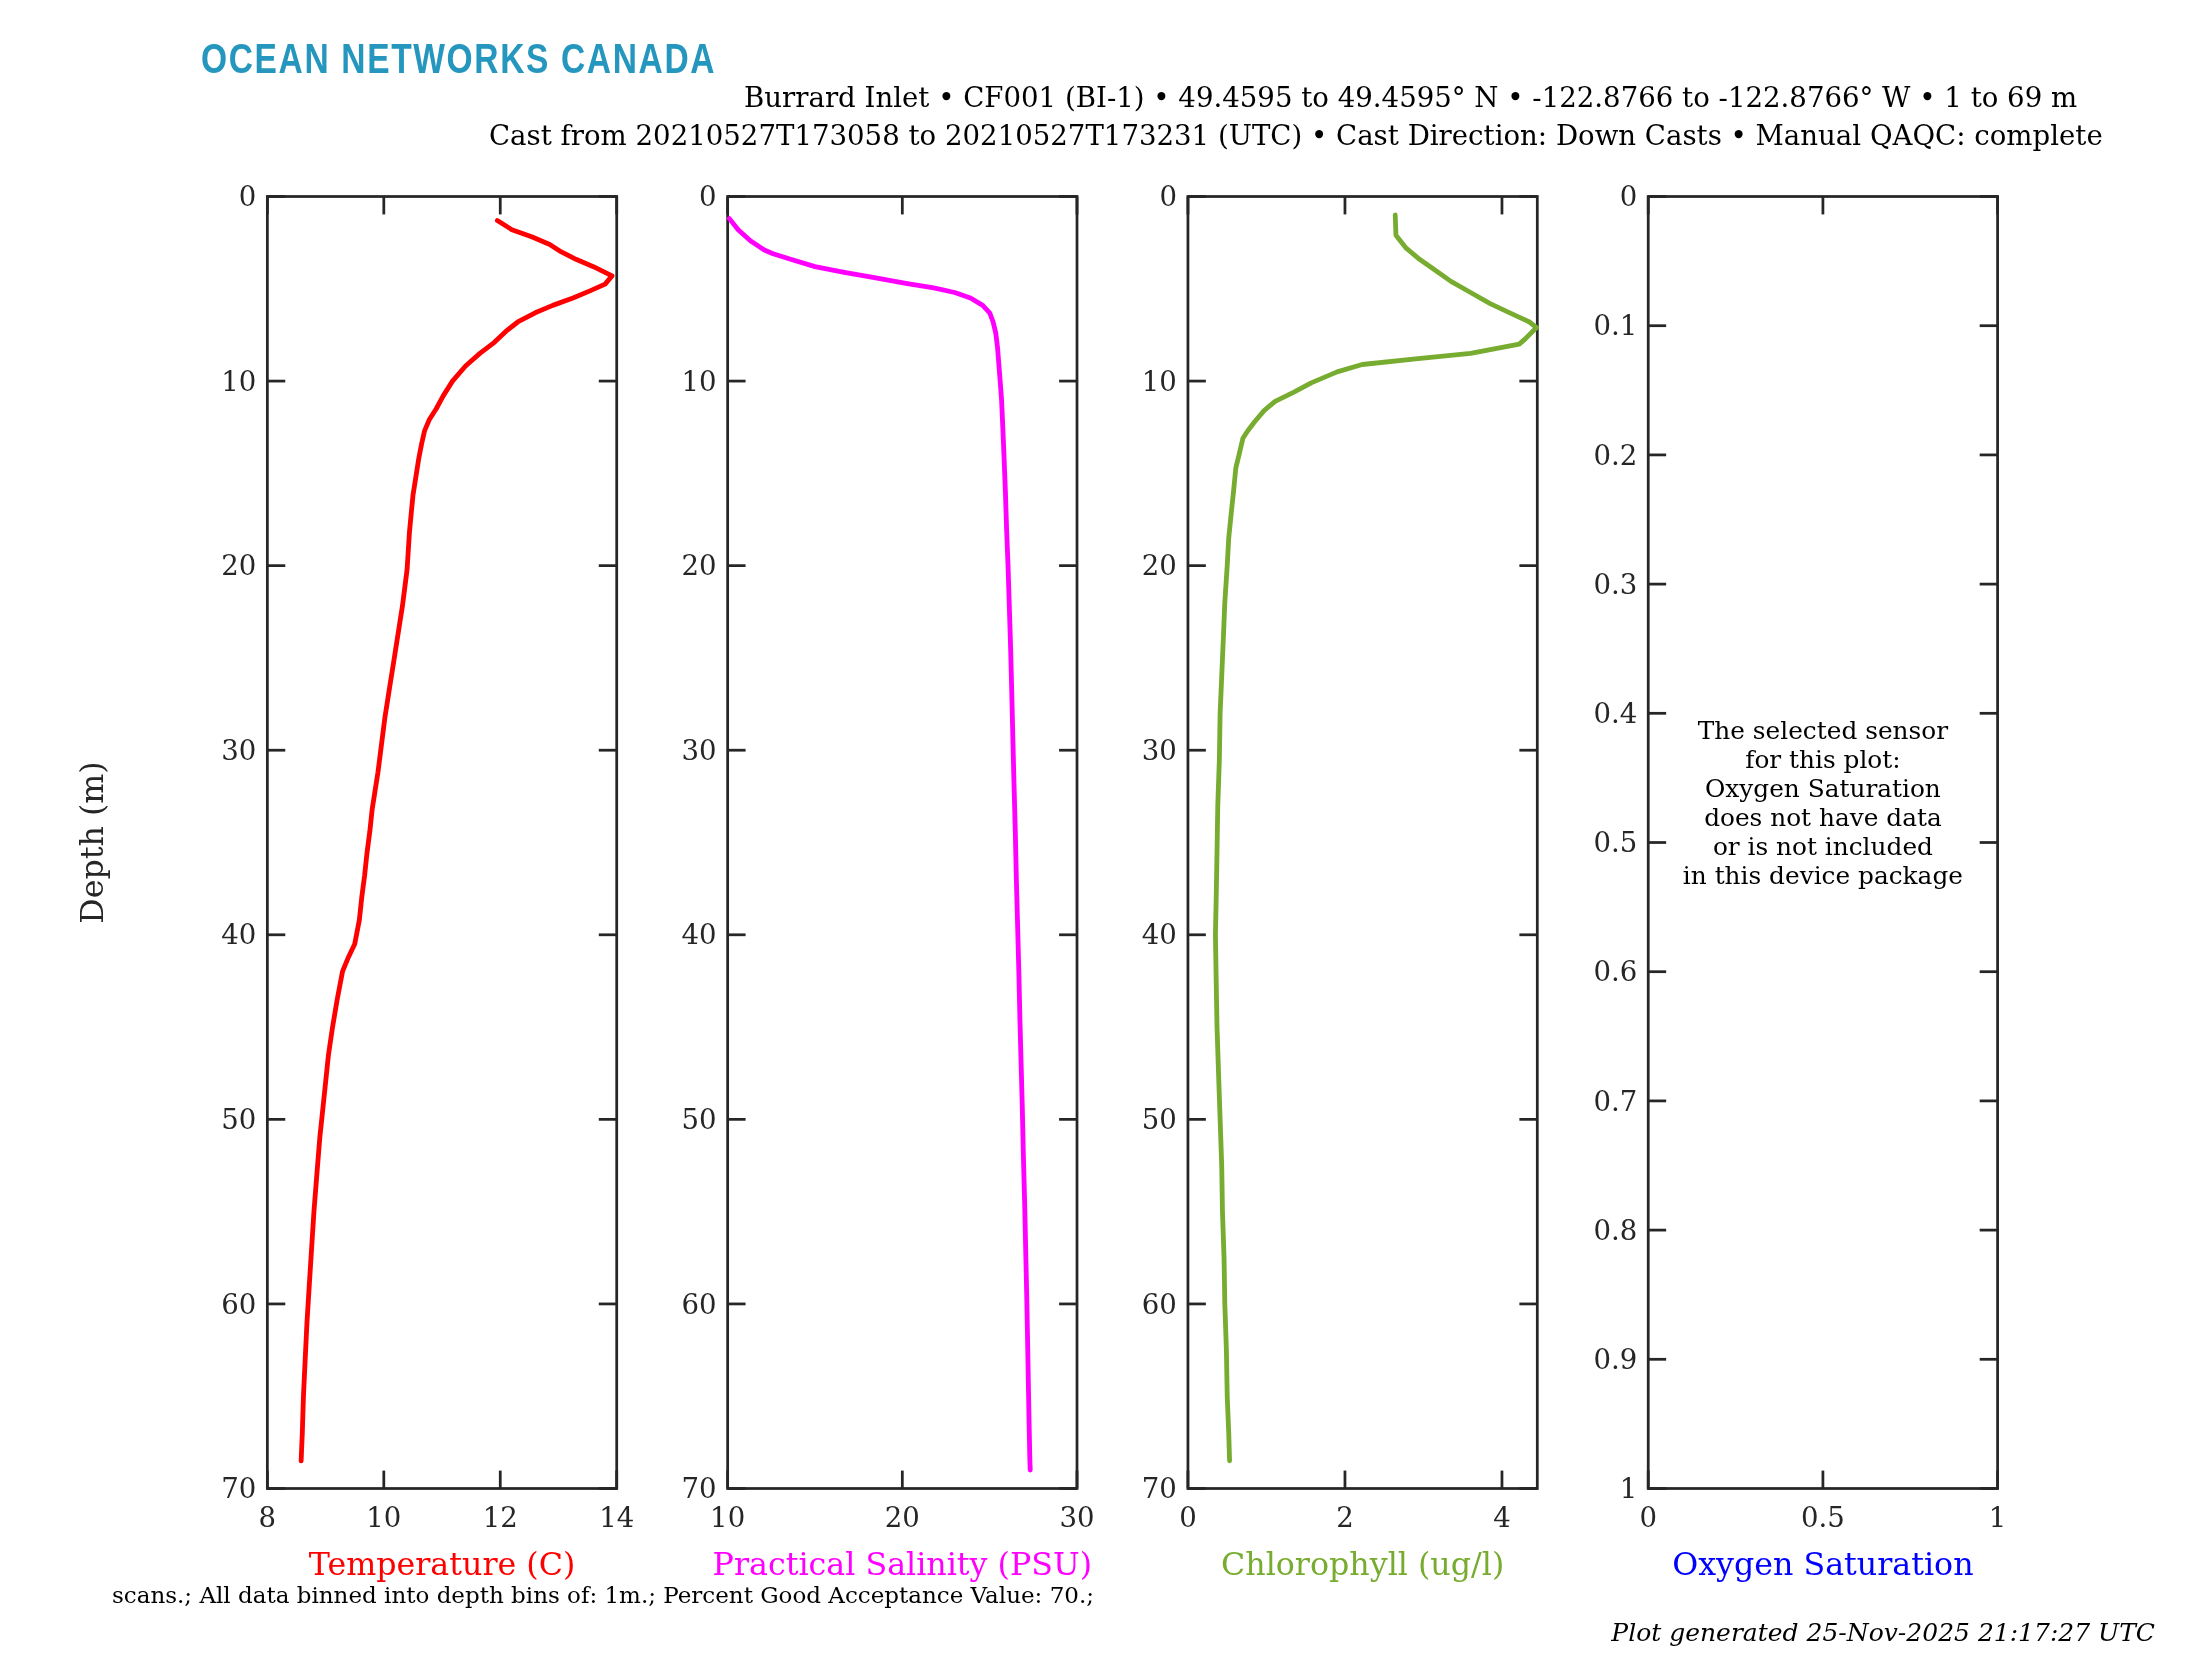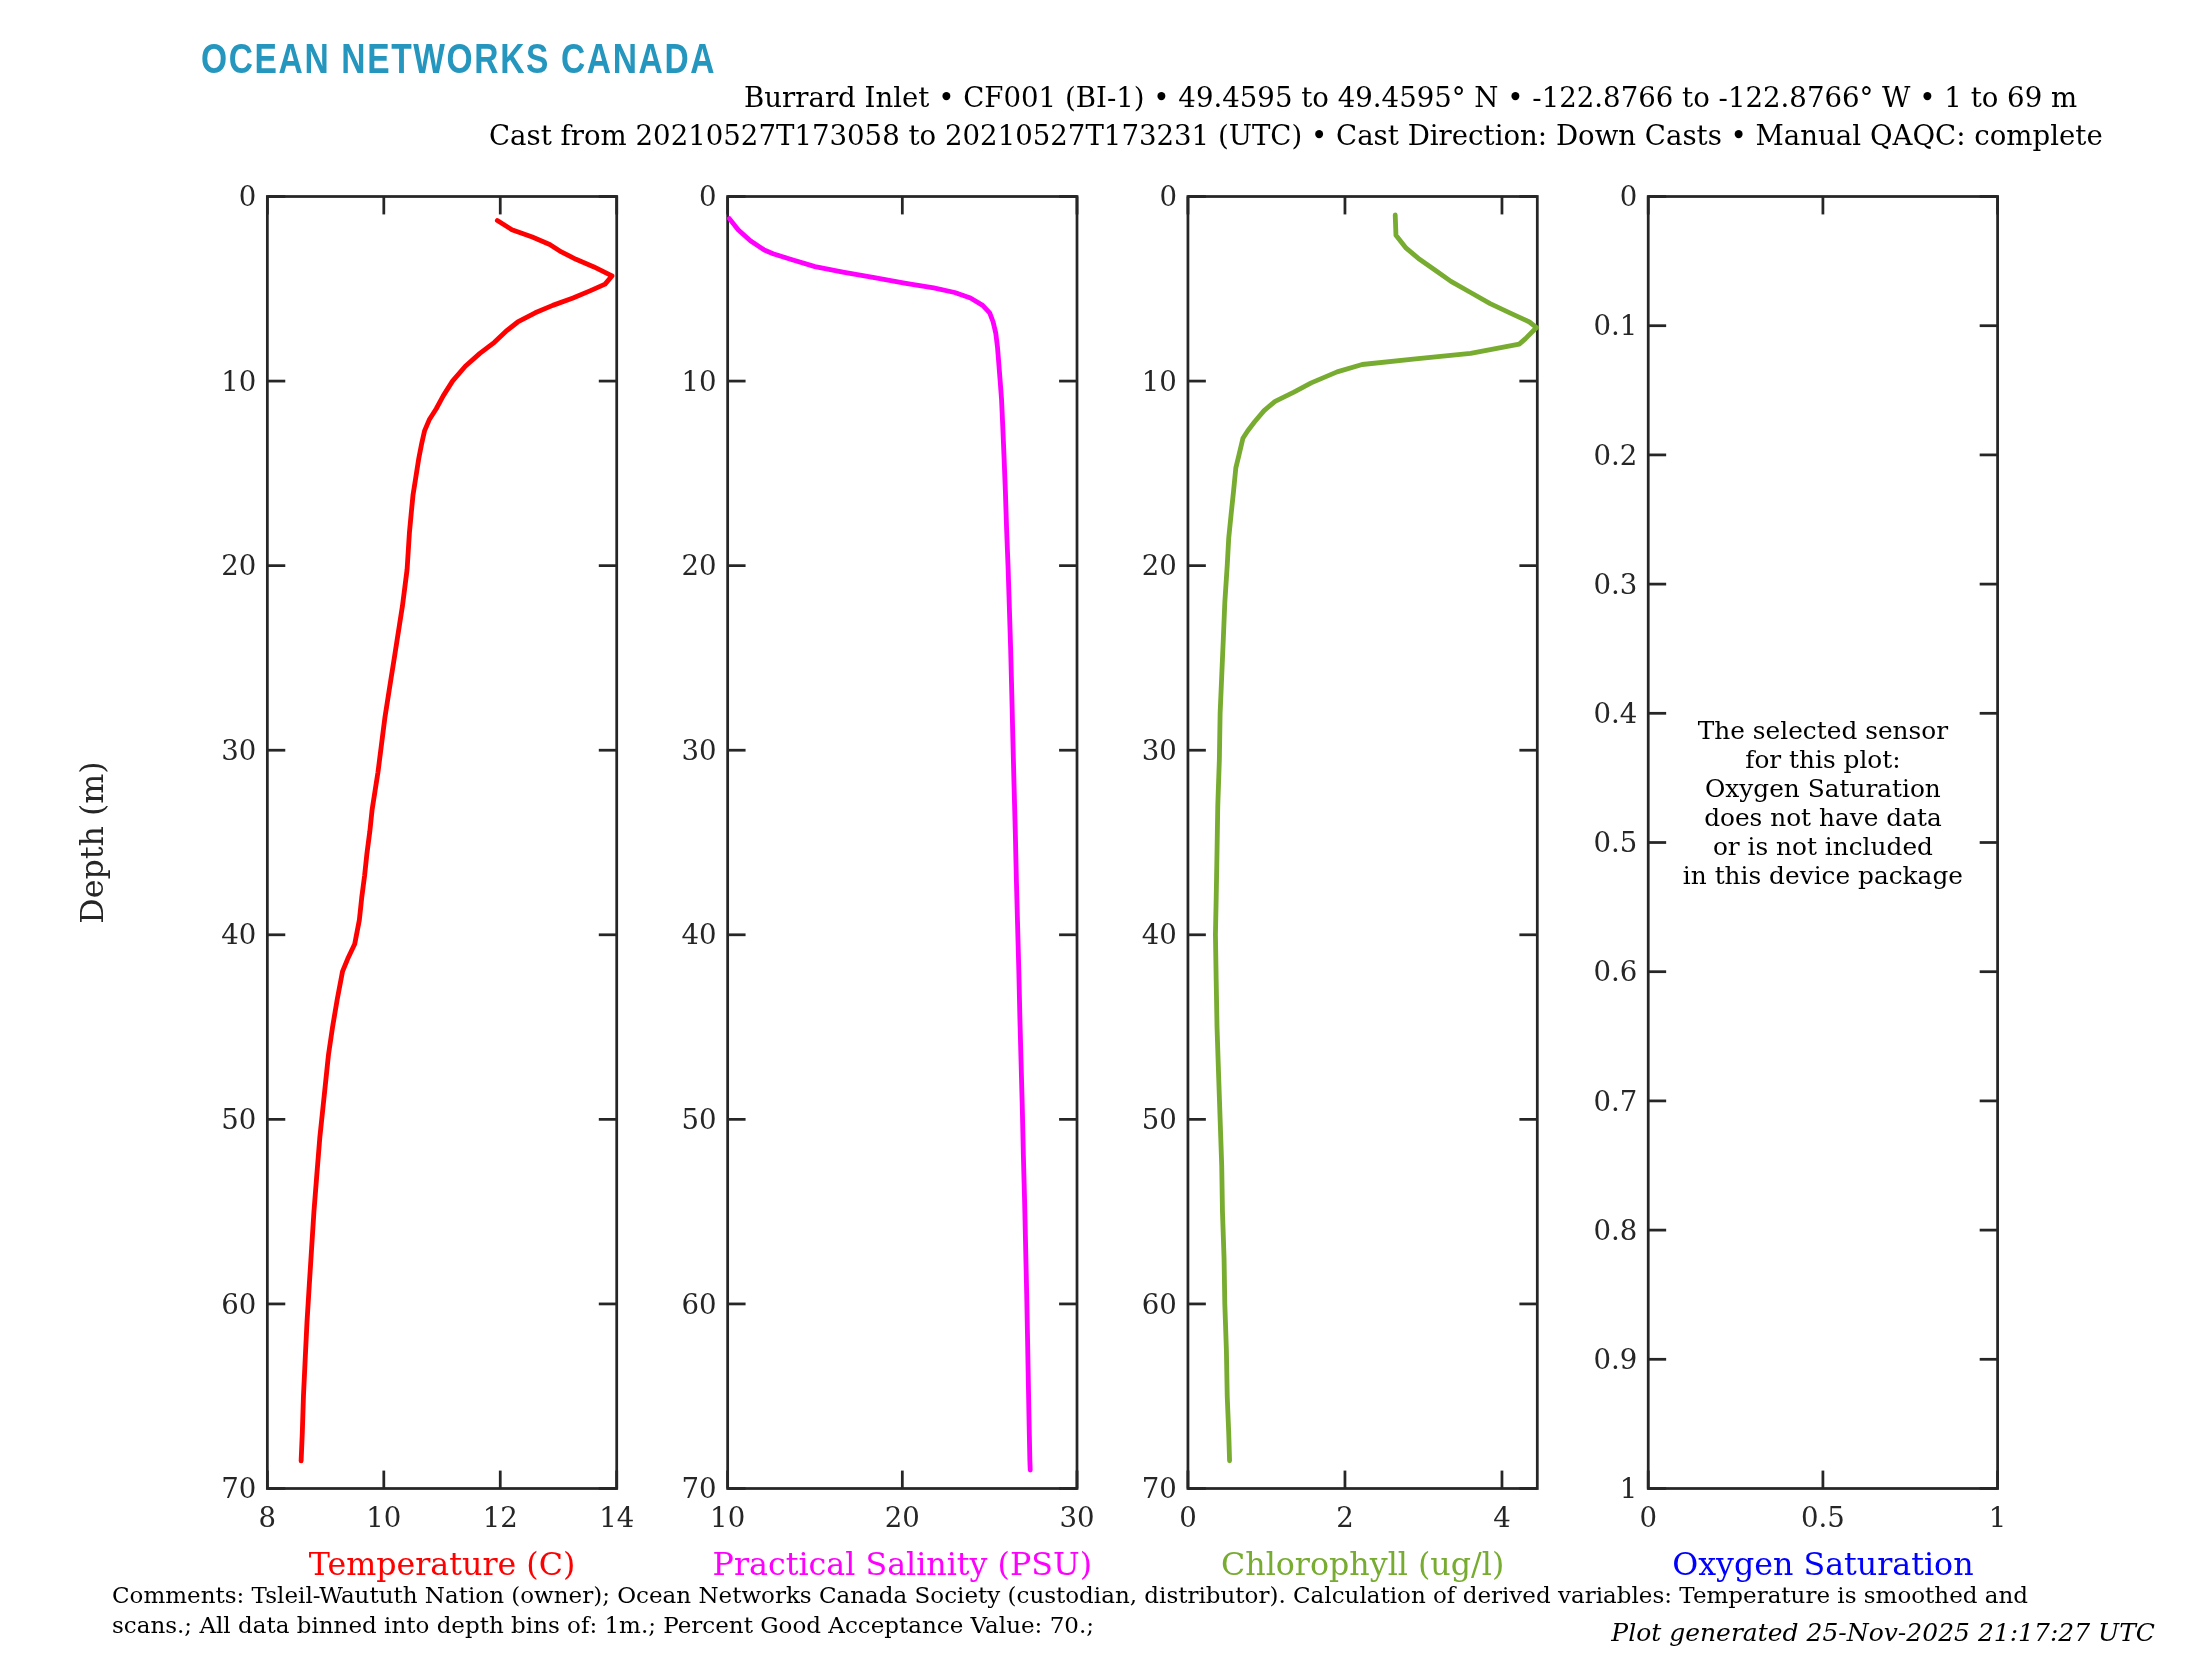--- a/index.html
+++ b/index.html
@@ -207,18 +207,17 @@
       <text x="2645.5" y="1072.5" text-anchor="middle" font-size="36" fill="#000">The selected sensor</text>
       <text x="2645.5" y="1114.5" text-anchor="middle" font-size="36" fill="#000">for this plot:</text>
       <text x="2645.5" y="1156.5" text-anchor="middle" font-size="36" fill="#000">Oxygen Saturation</text>
       <text x="2645.5" y="1198.5" text-anchor="middle" font-size="36" fill="#000">does not have data</text>
       <text x="2645.5" y="1240.5" text-anchor="middle" font-size="36" fill="#000">or is not included</text>
       <text x="2645.5" y="1282.5" text-anchor="middle" font-size="36" fill="#000">in this device package</text>
     </g>
   </svg>
 
 <div class="comments">
-  <div>Comments: Tsleil-Waututh Nation (owner); Ocean Networks Canada Society (custodian, distributor). Calculation of derived variables: Temperature is smoothed and</div>
   <div>scans.; All data binned into depth bins of: 1m.; Percent Good Acceptance Value: 70.;</div>
 </div>
 
 <div class="generated">Plot generated 25-Nov-2025 21:17:27 UTC</div>
 
 
 </body></html>

